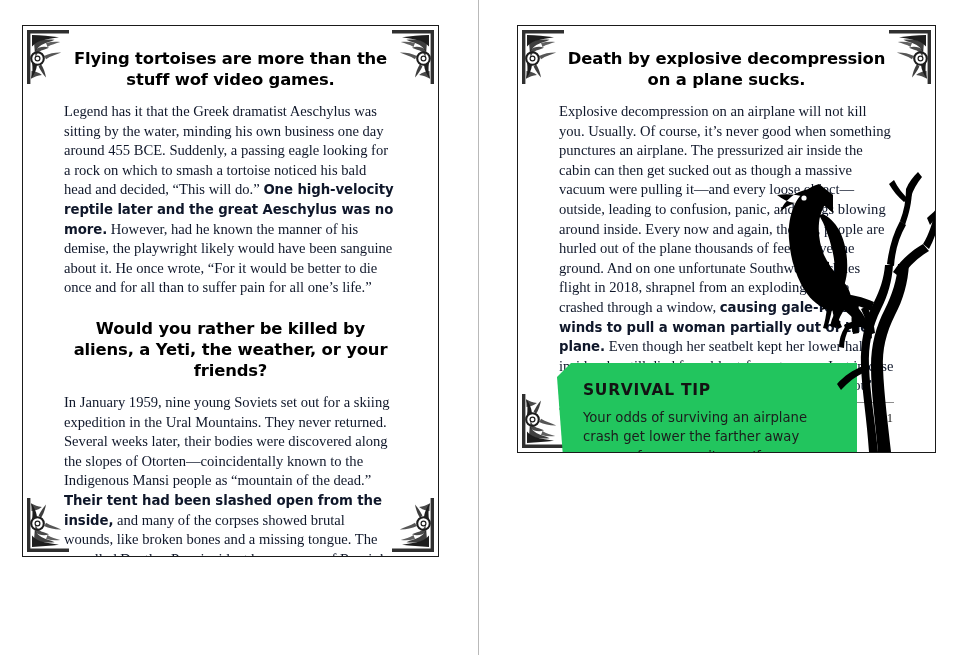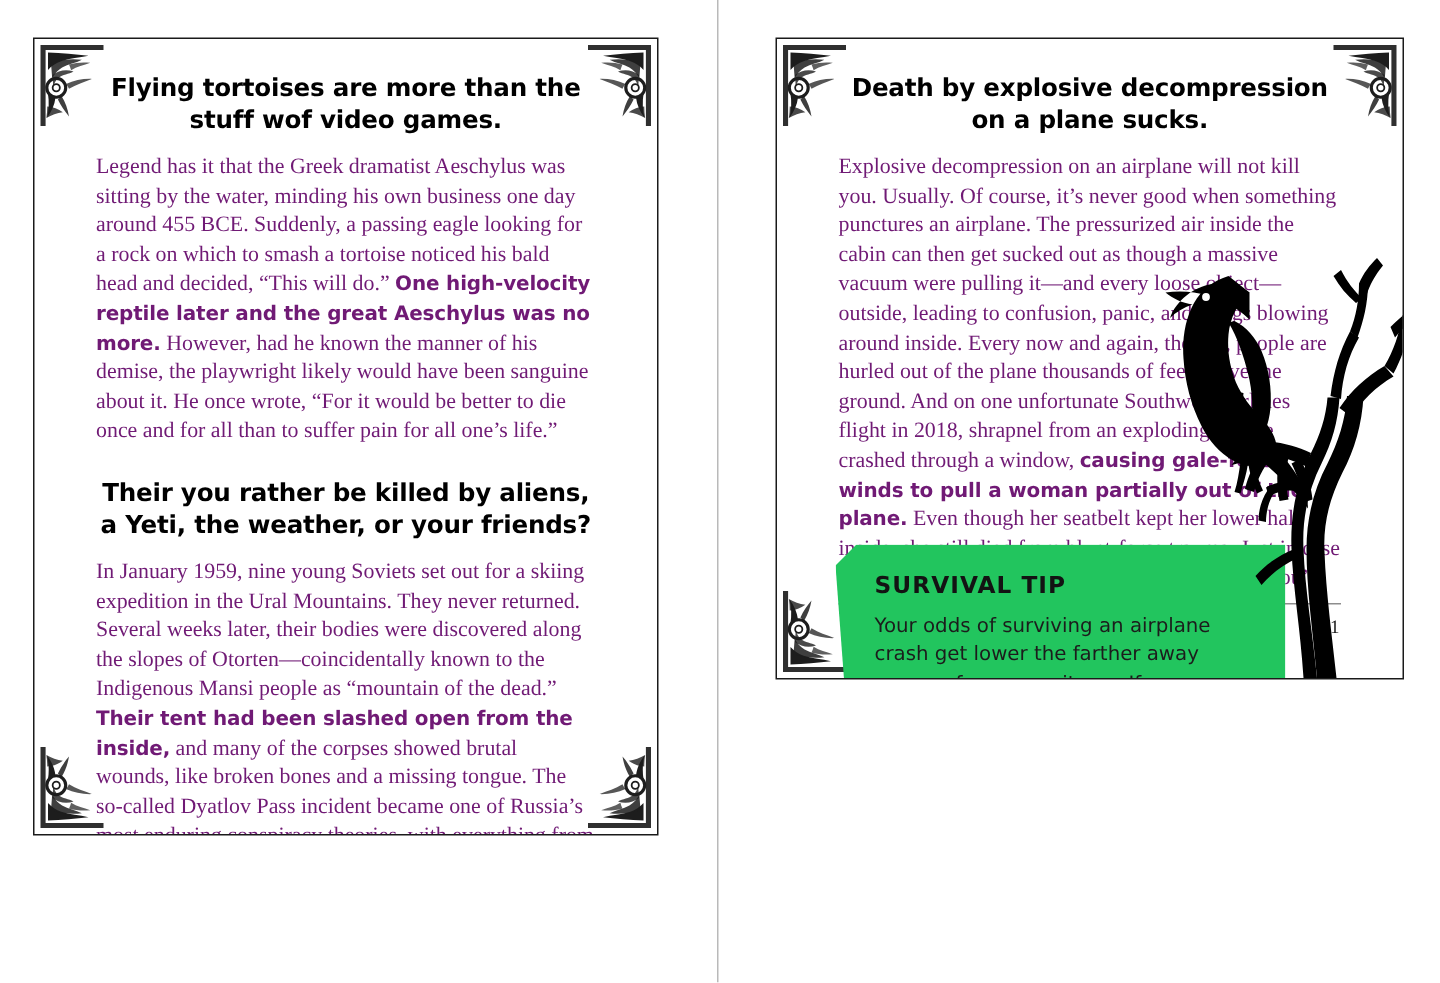--- a/index.html
+++ b/index.html
@@ -88,21 +88,21 @@
     text-align: center;
     margin: 0 0 12px 0;
     color: #000;
   }
   h2.article-title.second { margin-top: 20px; }
 
   p.body-text {
     font-family: "Liberation Serif", serif;
     font-size: 14.6px;
     line-height: 19.6px;
-    color: #701a75;
+    color: #0f172a;
     margin: 0 0 2px 0;
     text-align: left;
   }
   p.body-text b,
   p.body-text strong {
     font-family: "DejaVu Sans", sans-serif;
     font-weight: bold;
     font-size: 13.3px;
     letter-spacing: -0.1px;
   }
@@ -254,21 +254,21 @@
             <path d="M19 28 c5.4 -2.4 11.2 -3.6 17.2 -3.4 c-5.1 2.3 -10.5 3.5 -15.2 6.6 c-0.5 -1.1 -1.2 -2.2 -2 -3.2 z" opacity="0.75"></path>
             <path d="M21 15 c4.6 -1.3 9.4 -1.7 14.2 -1.1 c-4.4 1.6 -8.9 2.4 -12.8 5 c-0.3 -1.3 -0.8 -2.6 -1.4 -3.9 z" opacity="0.7"></path>
           </g>
         </svg>
       </span>
 
       <div class="column">
         <h2 class="article-title">Flying tortoises are more than the stuff wof video games.</h2>
         <p class="body-text"><span>Legend has it that the Greek dramatist Aeschylus was sitting by the water, minding his own business one day around 455 BCE. Suddenly, a passing eagle looking for a rock on which to smash a tortoise noticed his bald head and decided, “This will do.” </span><b>One high-velocity reptile later and the great Aeschylus was no more.</b><span> However, had he known the manner of his demise, the playwright likely would have been sanguine about it. He once wrote, “For it would be better to die once and for all than to suffer pain for all one’s life.”</span></p>
 
-        <h2 class="article-title second">Their you rather be killed by aliens, a Yeti, the weather, or your friends?</h2>
+        <h2 class="article-title second">Would you rather be killed by aliens, a Yeti, the weather, or your friends?</h2>
         <p class="body-text"><span>In January 1959, nine young Soviets set out for a skiing expedition in the Ural Mountains. They never returned. Several weeks later, their bodies were discovered along the slopes of Otorten—coincidentally known to the Indigenous Mansi people as “mountain of the dead.” </span><b>Their tent had been slashed open from the inside,</b><span> and many of the corpses showed brutal wounds, like broken bones and a missing tongue. The so-called Dyatlov Pass incident became one of Russia’s most enduring conspiracy theories, with everything from UFOs to Yetis to fellow skiers being blamed. But the real culprit was likely a sudden catastrophic avalanche—an answer that both disappoints conspiracy theorists and is still not particularly comforting to the rest of us.</span></p>
       </div>
 
 
     </div>
   </div>
 
   <div class="page page-right">
     <div class="page-inner">
 

